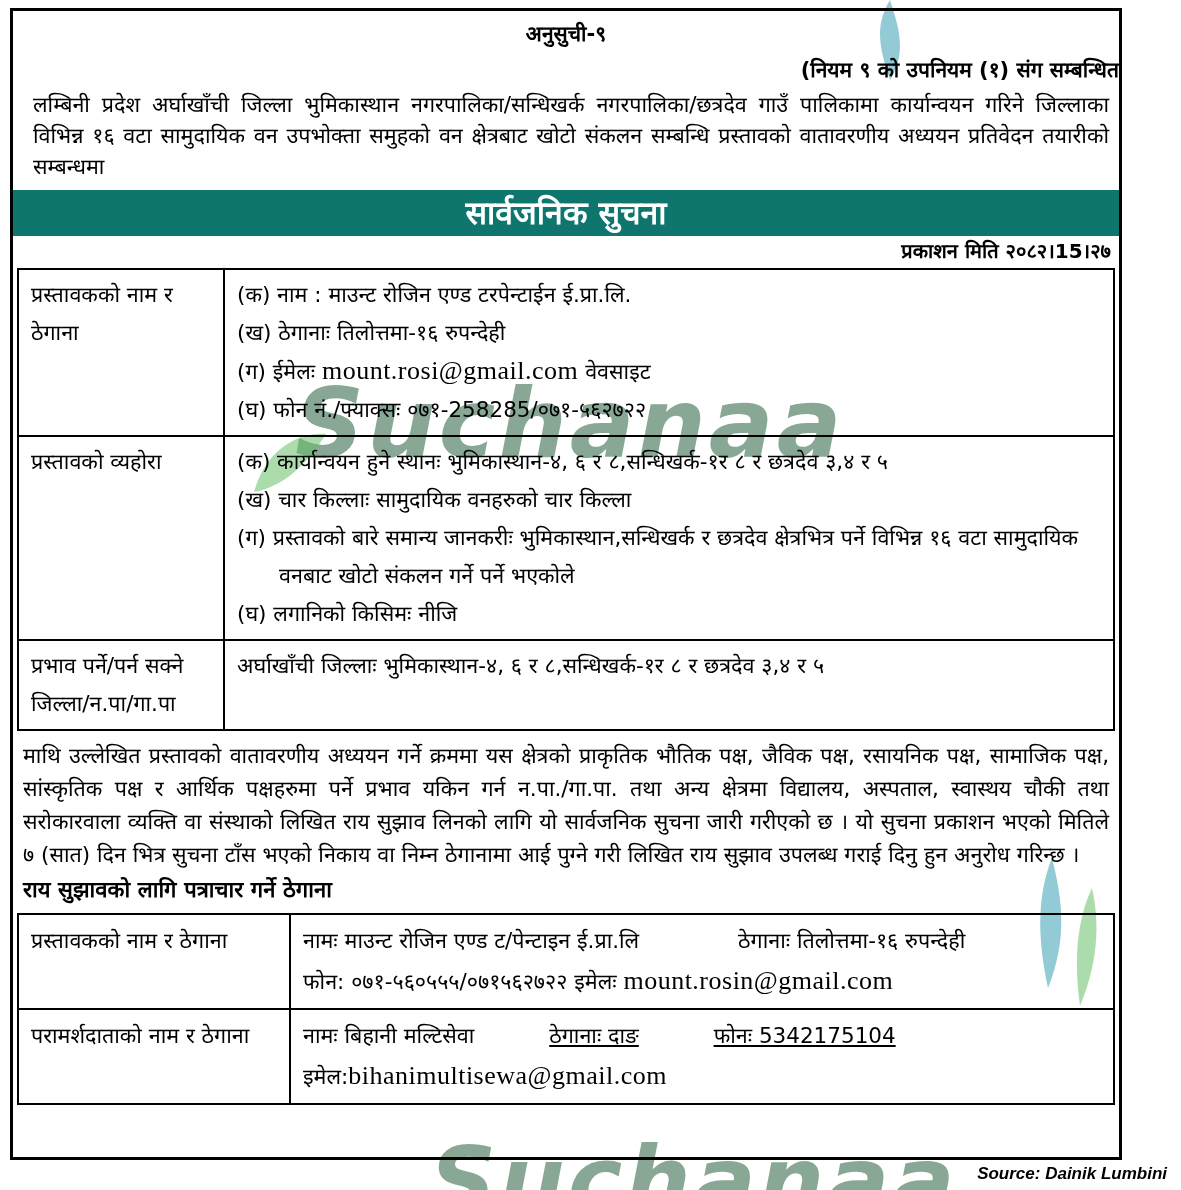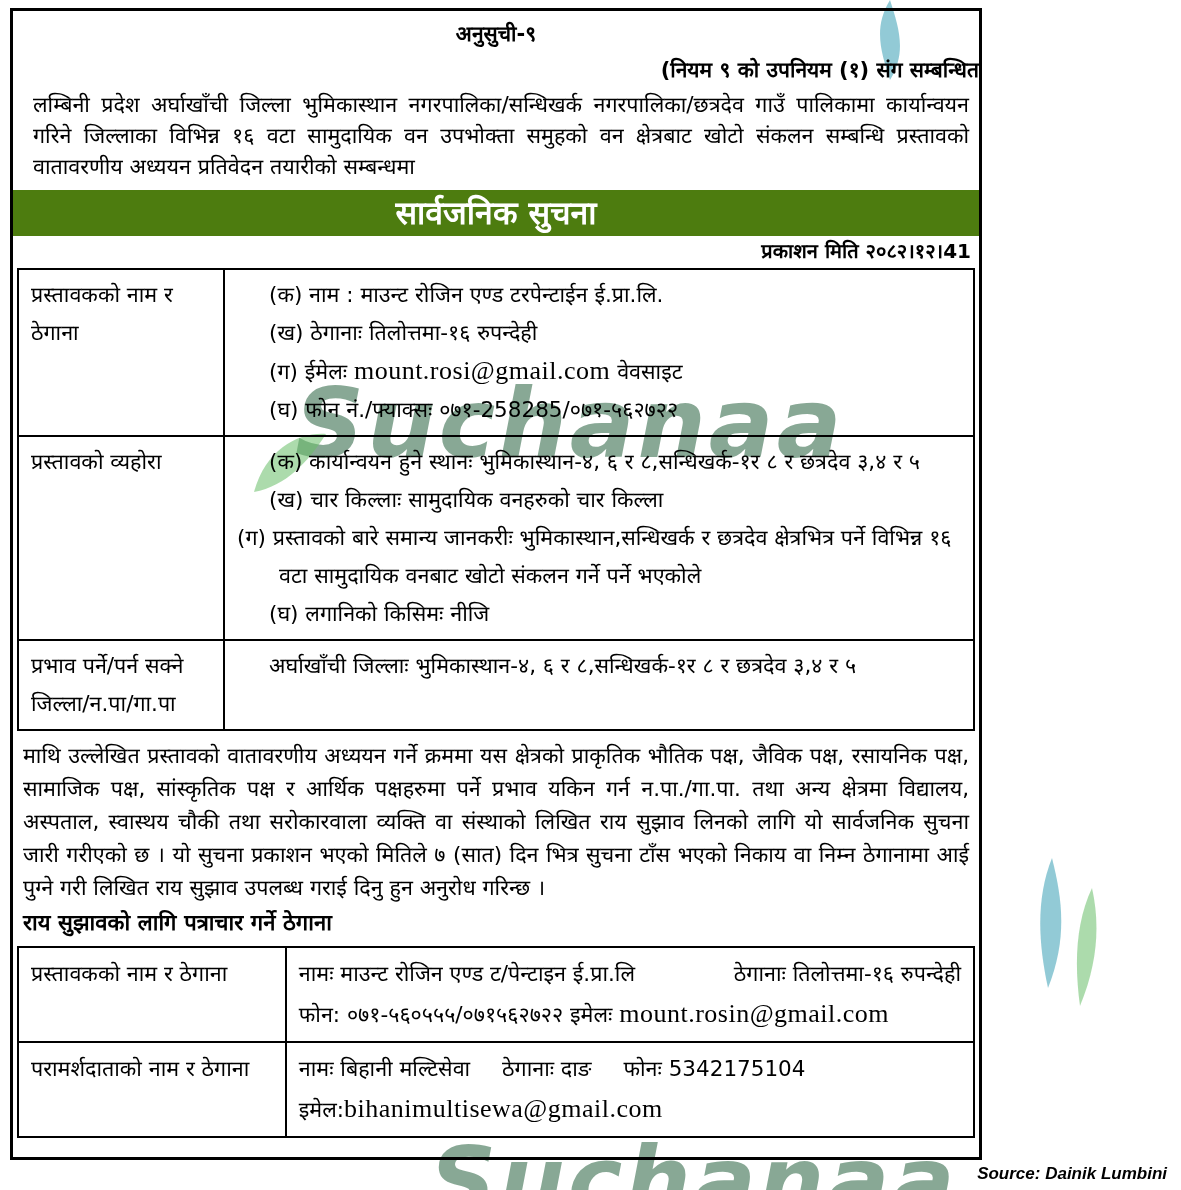--- a/index.html
+++ b/index.html
@@ -18,59 +18,59 @@
     color: #14532d; opacity: .5; letter-spacing: 3px;
     font-family: "DejaVu Sans", sans-serif;
   }
   .wm-main   { left: 295px; top: 368px; font-size: 96px; }
   .wm-bottom { left: 430px; top: 1128px; font-size: 92px; }
   .wm-svg { position: absolute; opacity: .55; }
 
   
   .frame {
     position: absolute; left: 10px; top: 8px;
-    width: 972px; height: 1152px;
+    width: 1112px; height: 1152px;
     border: 3px solid #000; z-index: 1; background: transparent;
   }
 
   .annex { text-align: center; font-weight: bold; font-size: 21px; margin-top: 8px; }
   .rule-line { text-align: right; font-weight: bold; font-size: 21px; margin-top: 8px; }
   .page-title { text-align: center; font-weight: bold; font-size: 30px; margin: 12px 0 0 0; line-height: 38px; }
   .intro {
     font-size: 21.5px; line-height: 31px; text-align: justify;
     margin: 6px 10px 8px 20px;
   }
 
   .banner {
-    background: #4d7c0f; color: #fff; text-align: center;
+    background: #0f766e; color: #fff; text-align: center;
     font-size: 32px; font-weight: bold; line-height: 46px; height: 46px;
     margin-bottom: 2px;
   }
   .pub-date { text-align: right; font-size: 20px; font-weight: 600; margin: 0 8px 4px 0; line-height: 26px; }
 
   table.grid {
     border-collapse: collapse; width: calc(100% - 8px);
     margin: 0 4px; background: transparent;
   }
   table.grid td {
     border: 2.5px solid #000; vertical-align: top;
     padding: 6px 12px; font-size: 21.5px;
   }
   table.details td.label-cell { width: 206px; line-height: 38px; }
   table.corr td.label-cell    { width: 272px; line-height: 40px; }
-  .item { line-height: 38px; margin-left: 32px; }
+  .item { line-height: 38px; }
   .item-wrap { line-height: 38px; padding-left: 42px; text-indent: -42px; }
   .cline { line-height: 40px; white-space: nowrap; }
 
   .email {
     font-family: "Liberation Serif", "DejaVu Serif", serif;
     font-size: 26px; letter-spacing: .5px;
   }
   .gap-lg { margin-left: 92px; }
-  .gap-md { margin-left: 25px; }
+  .gap-md { margin-left: 68px; text-decoration: underline; }
 
   .body-par {
     font-size: 21.5px; line-height: 33px; text-align: justify;
     margin: 8px 10px 4px 10px;
   }
   .corr-heading { font-weight: bold; font-size: 22px; margin: 2px 10px 8px 10px; line-height: 30px; }
 
   .source {
     position: absolute; right: 14px; top: 1164px; z-index: 1;
     font-style: italic; font-weight: bold; font-size: 17px;
@@ -102,21 +102,21 @@
   </svg>
 </div>
 
 <div class="frame">
 
   <div class="annex">अनुसुची-९</div>
   <div class="rule-line">(नियम ९ को उपनियम (१) संग सम्बन्धित</div>
   <p class="intro">लम्बिनी प्रदेश अर्घाखाँची जिल्ला भुमिकास्थान नगरपालिका/सन्धिखर्क नगरपालिका/छत्रदेव गाउँ पालिकामा कार्यान्वयन गरिने जिल्लाका विभिन्न १६ वटा सामुदायिक वन उपभोक्ता समुहको वन क्षेत्रबाट खोटो संकलन सम्बन्धि प्रस्तावको वातावरणीय अध्ययन प्रतिवेदन तयारीको सम्बन्धमा</p>
 
   <div class="banner">सार्वजनिक सुचना</div>
-  <div class="pub-date">प्रकाशन मिति २०८२।१२।41</div>
+  <div class="pub-date">प्रकाशन मिति २०८२।15।२७</div>
 
   <table class="grid details">
     <tbody>
         <tr>
       <td class="label-cell">प्रस्तावकको नाम र ठेगाना</td>
       <td>
         <div class="item">(क) नाम : माउन्ट रोजिन एण्ड टरपेन्टाईन ई.प्रा.लि.</div>
         <div class="item">(ख) ठेगानाः तिलोत्तमा-१६ रुपन्देही</div>
         <div class="item">
           <span>(ग) ईमेलः</span>

